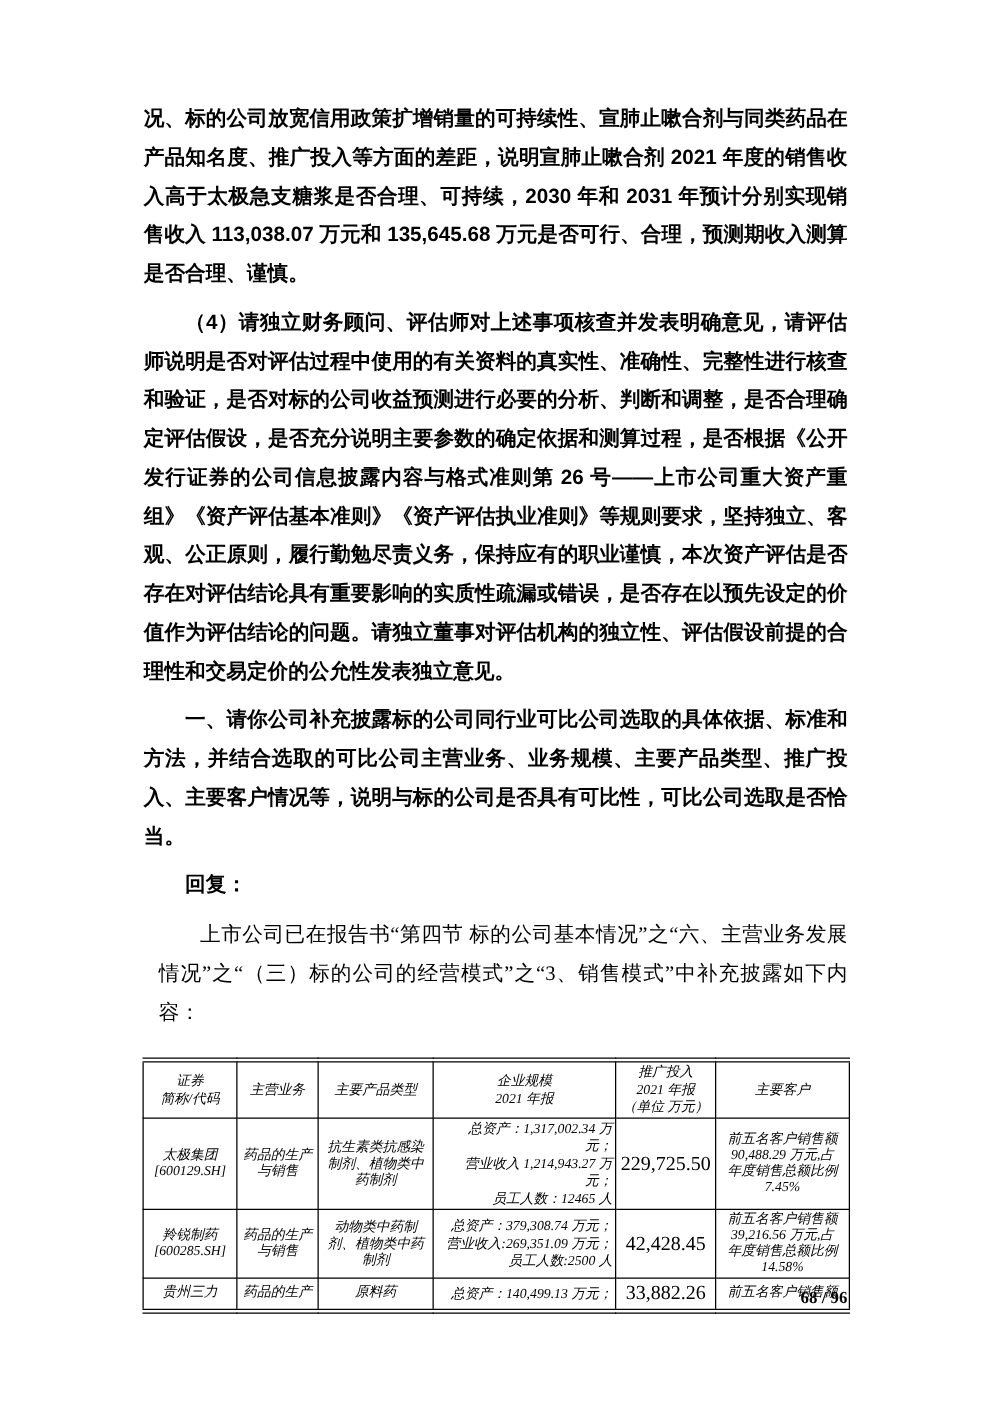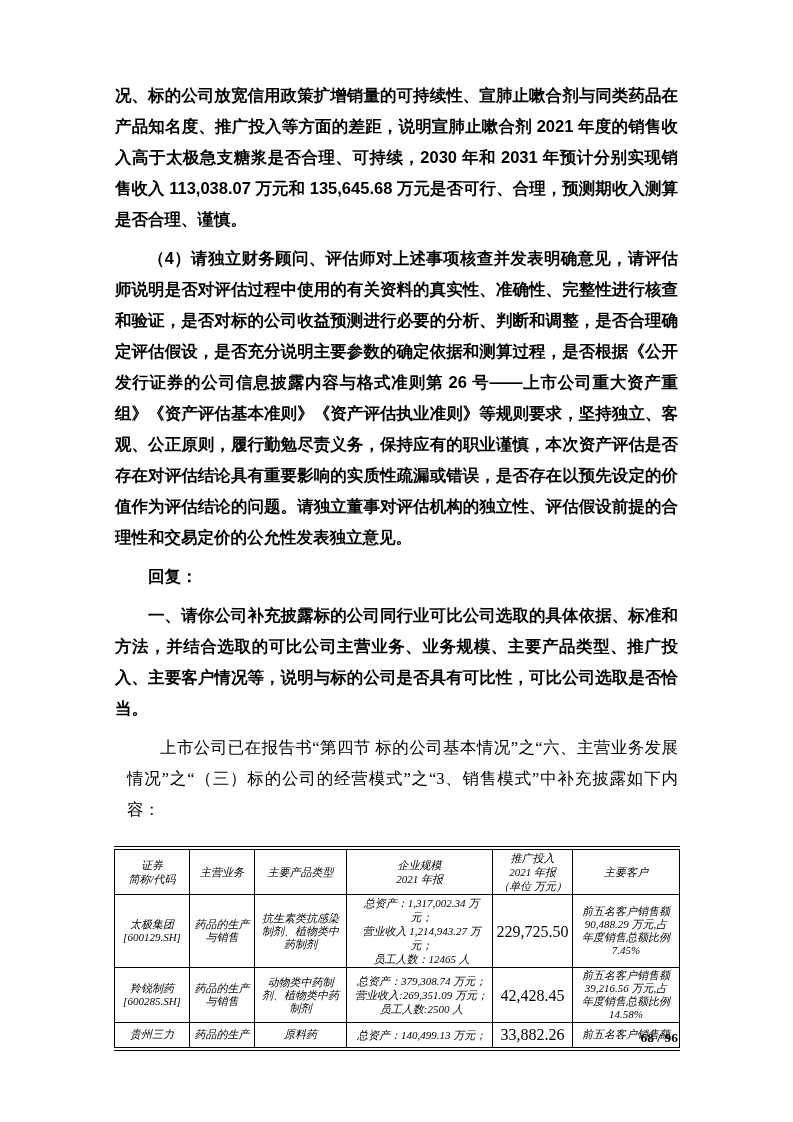--- a/index.html
+++ b/index.html
@@ -63,21 +63,21 @@
     font-family: "Liberation Serif", "DejaVu Serif", serif;
     font-style: italic;
     font-weight: 400;
     font-size: 11px;
     line-height: 13px;
     padding: 1px 2px;
     overflow: hidden;
   }
   table.cmp th { line-height: 14px; }
   table.cmp td.cell-scale {
-    text-align: center;
+    text-align: right;
     padding-left: 6px;
     line-height: 14px;
   }
   table.cmp td.cell-num {
     font-style: normal;
     font-size: 16px;
   }
   tr.tr-head { height: 44px; }
   tr.tr-r1 { height: 53px; }
   tr.tr-r2 { height: 53px; }
@@ -95,22 +95,22 @@
   }
 </style>
 </head>
 <body>
 
 <div class="page">
 
   <div class="content">
     <p class="para hei no-indent">况、标的公司放宽信用政策扩增销量的可持续性、宣肺止嗽合剂与同类药品在产品知名度、推广投入等方面的差距，说明宣肺止嗽合剂 2021 年度的销售收入高于太极急支糖浆是否合理、可持续，2030 年和 2031 年预计分别实现销售收入 113,038.07 万元和 135,645.68 万元是否可行、合理，预测期收入测算是否合理、谨慎。</p>
     <p class="para hei">（4）请独立财务顾问、评估师对上述事项核查并发表明确意见，请评估师说明是否对评估过程中使用的有关资料的真实性、准确性、完整性进行核查和验证，是否对标的公司收益预测进行必要的分析、判断和调整，是否合理确定评估假设，是否充分说明主要参数的确定依据和测算过程，是否根据《公开发行证券的公司信息披露内容与格式准则第 26 号——上市公司重大资产重组》《资产评估基本准则》《资产评估执业准则》等规则要求，坚持独立、客观、公正原则，履行勤勉尽责义务，保持应有的职业谨慎，本次资产评估是否存在对评估结论具有重要影响的实质性疏漏或错误，是否存在以预先设定的价值作为评估结论的问题。请独立董事对评估机构的独立性、评估假设前提的合理性和交易定价的公允性发表独立意见。</p>
+    <p class="para hei">一、请你公司补充披露标的公司同行业可比公司选取的具体依据、标准和方法，并结合选取的可比公司主营业务、业务规模、主要产品类型、推广投入、主要客户情况等，说明与标的公司是否具有可比性，可比公司选取是否恰当。</p>
     <p class="para hei">回复：</p>
-    <p class="para hei">一、请你公司补充披露标的公司同行业可比公司选取的具体依据、标准和方法，并结合选取的可比公司主营业务、业务规模、主要产品类型、推广投入、主要客户情况等，说明与标的公司是否具有可比性，可比公司选取是否恰当。</p>
     <p class="para song">上市公司已在报告书“第四节 标的公司基本情况”之“六、主营业务发展情况”之“（三）标的公司的经营模式”之“3、销售模式”中补充披露如下内容：</p>
   </div>
 
   <div class="table-wrap">
     <table class="cmp">
       <colgroup>
         <col style="width:75px">
         <col style="width:65px">
         <col style="width:92px">
         <col style="width:146px">

